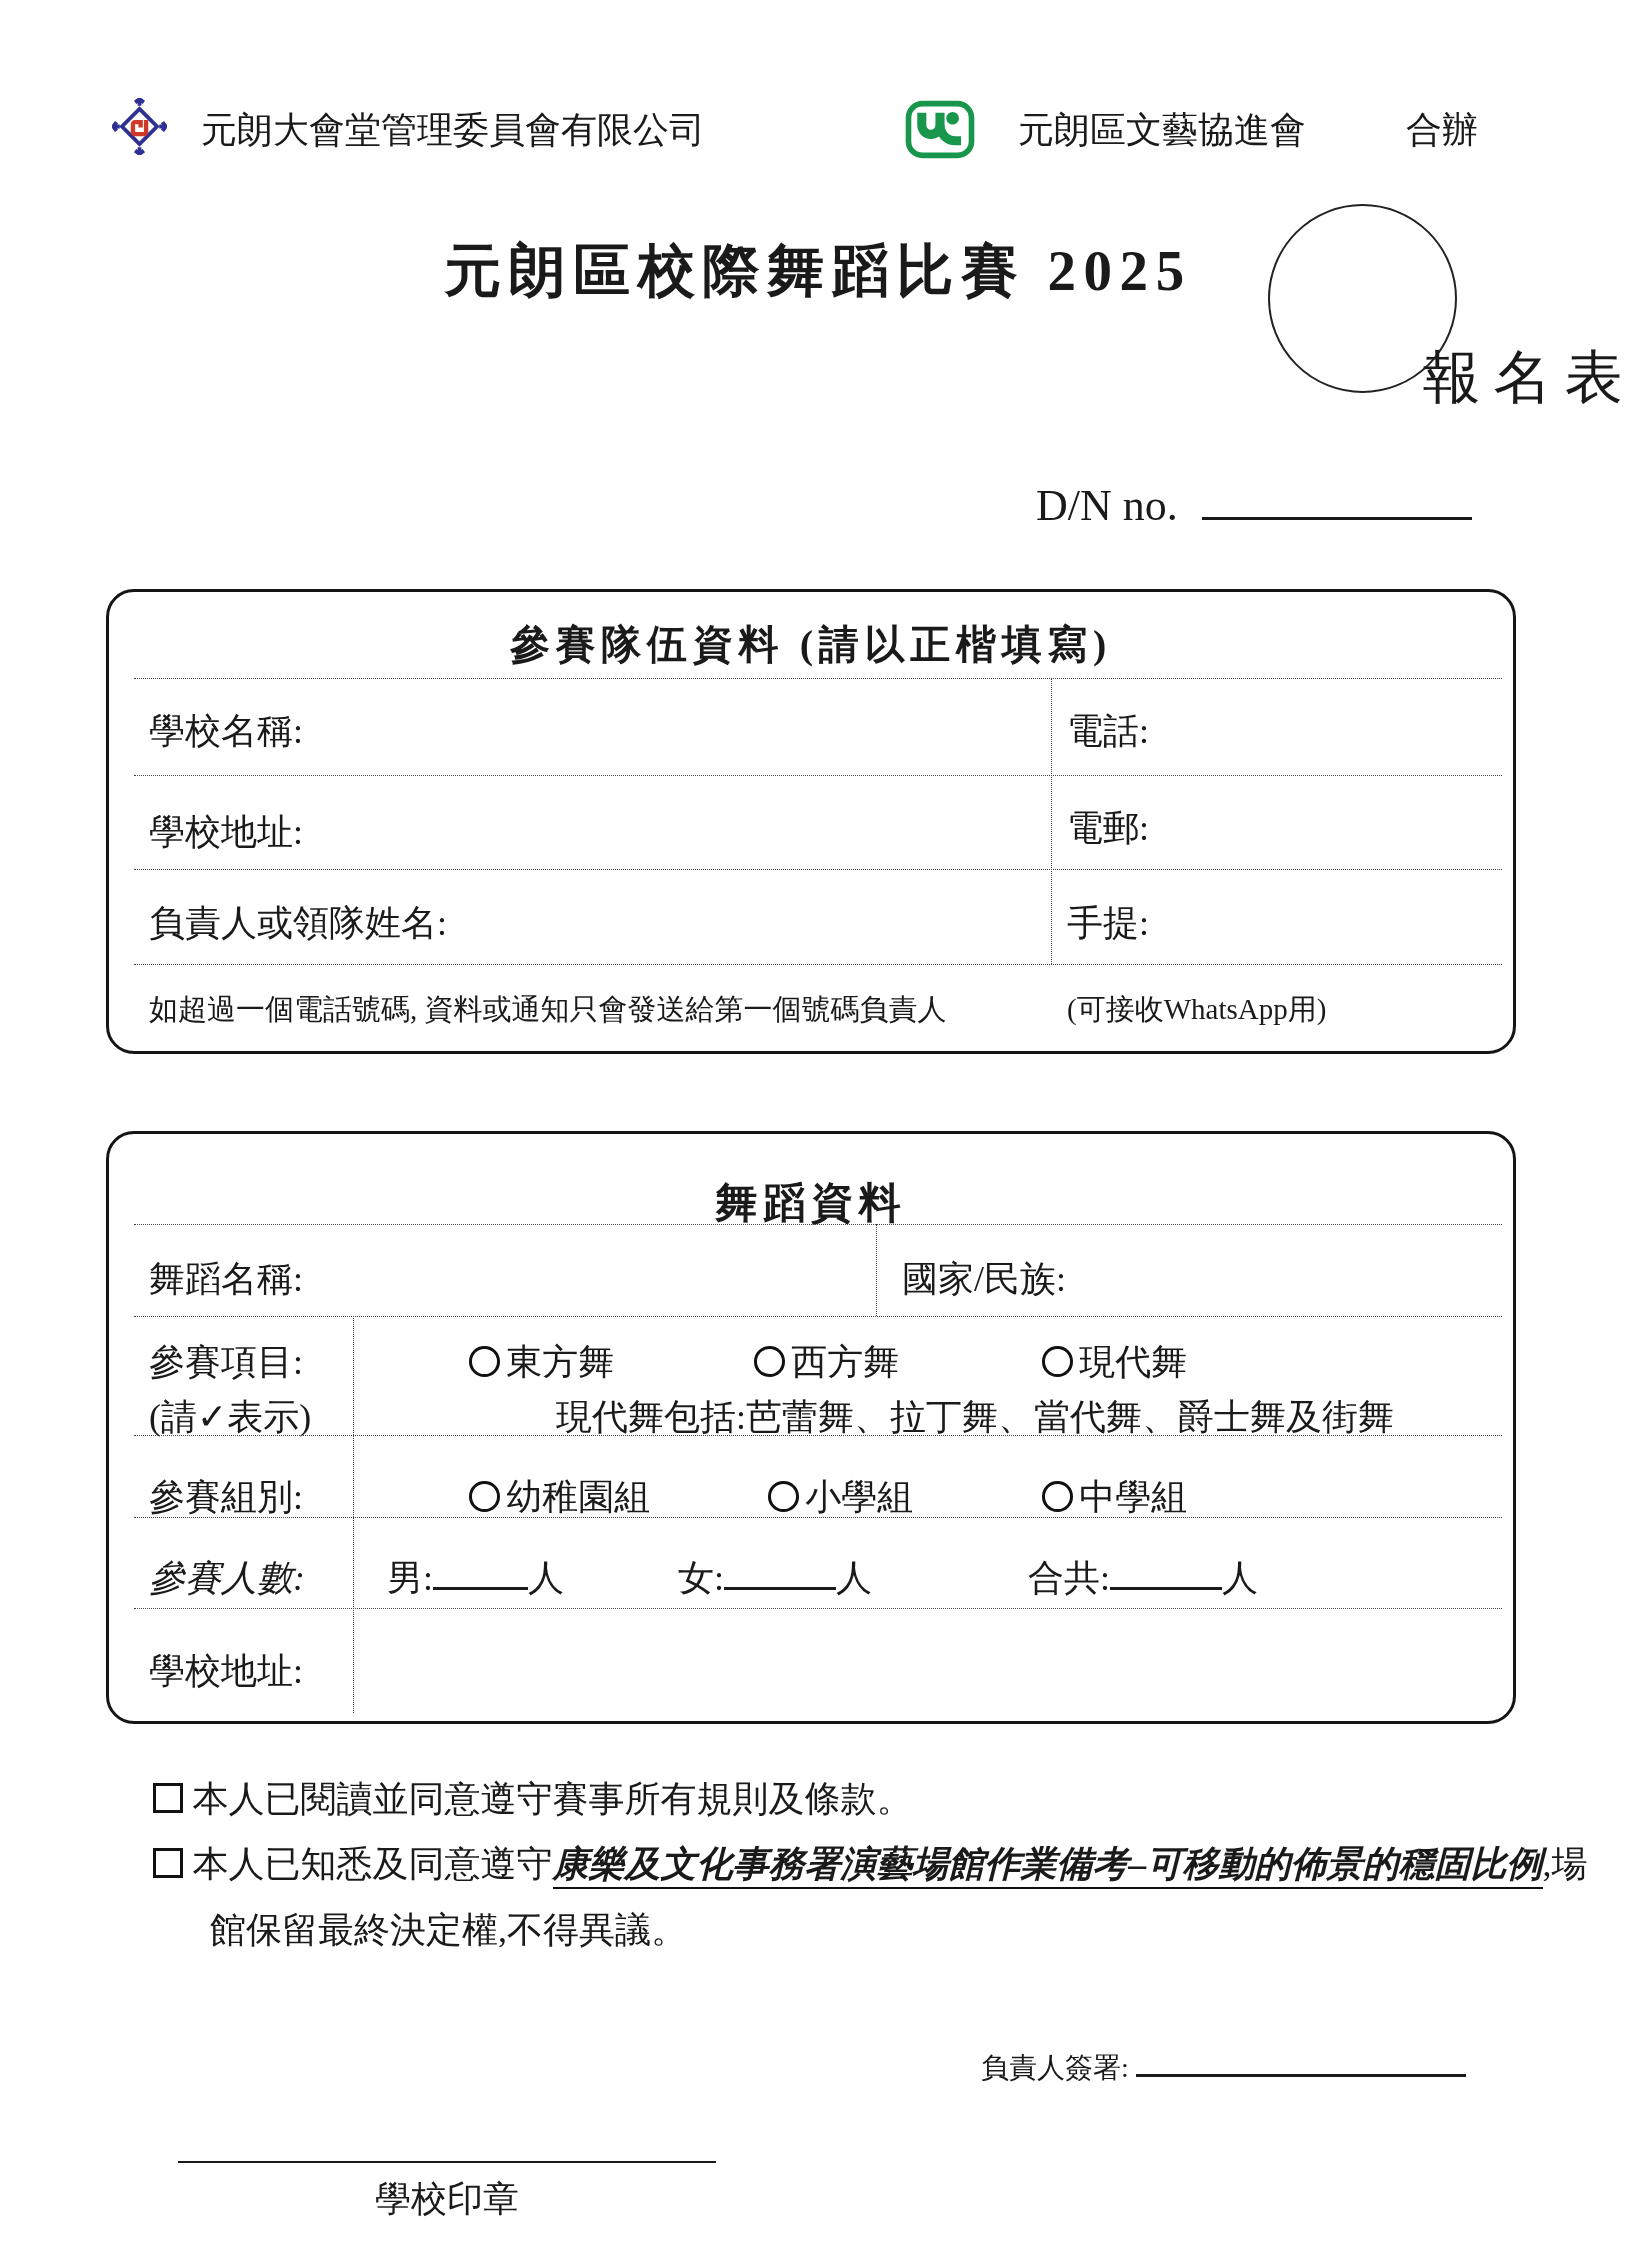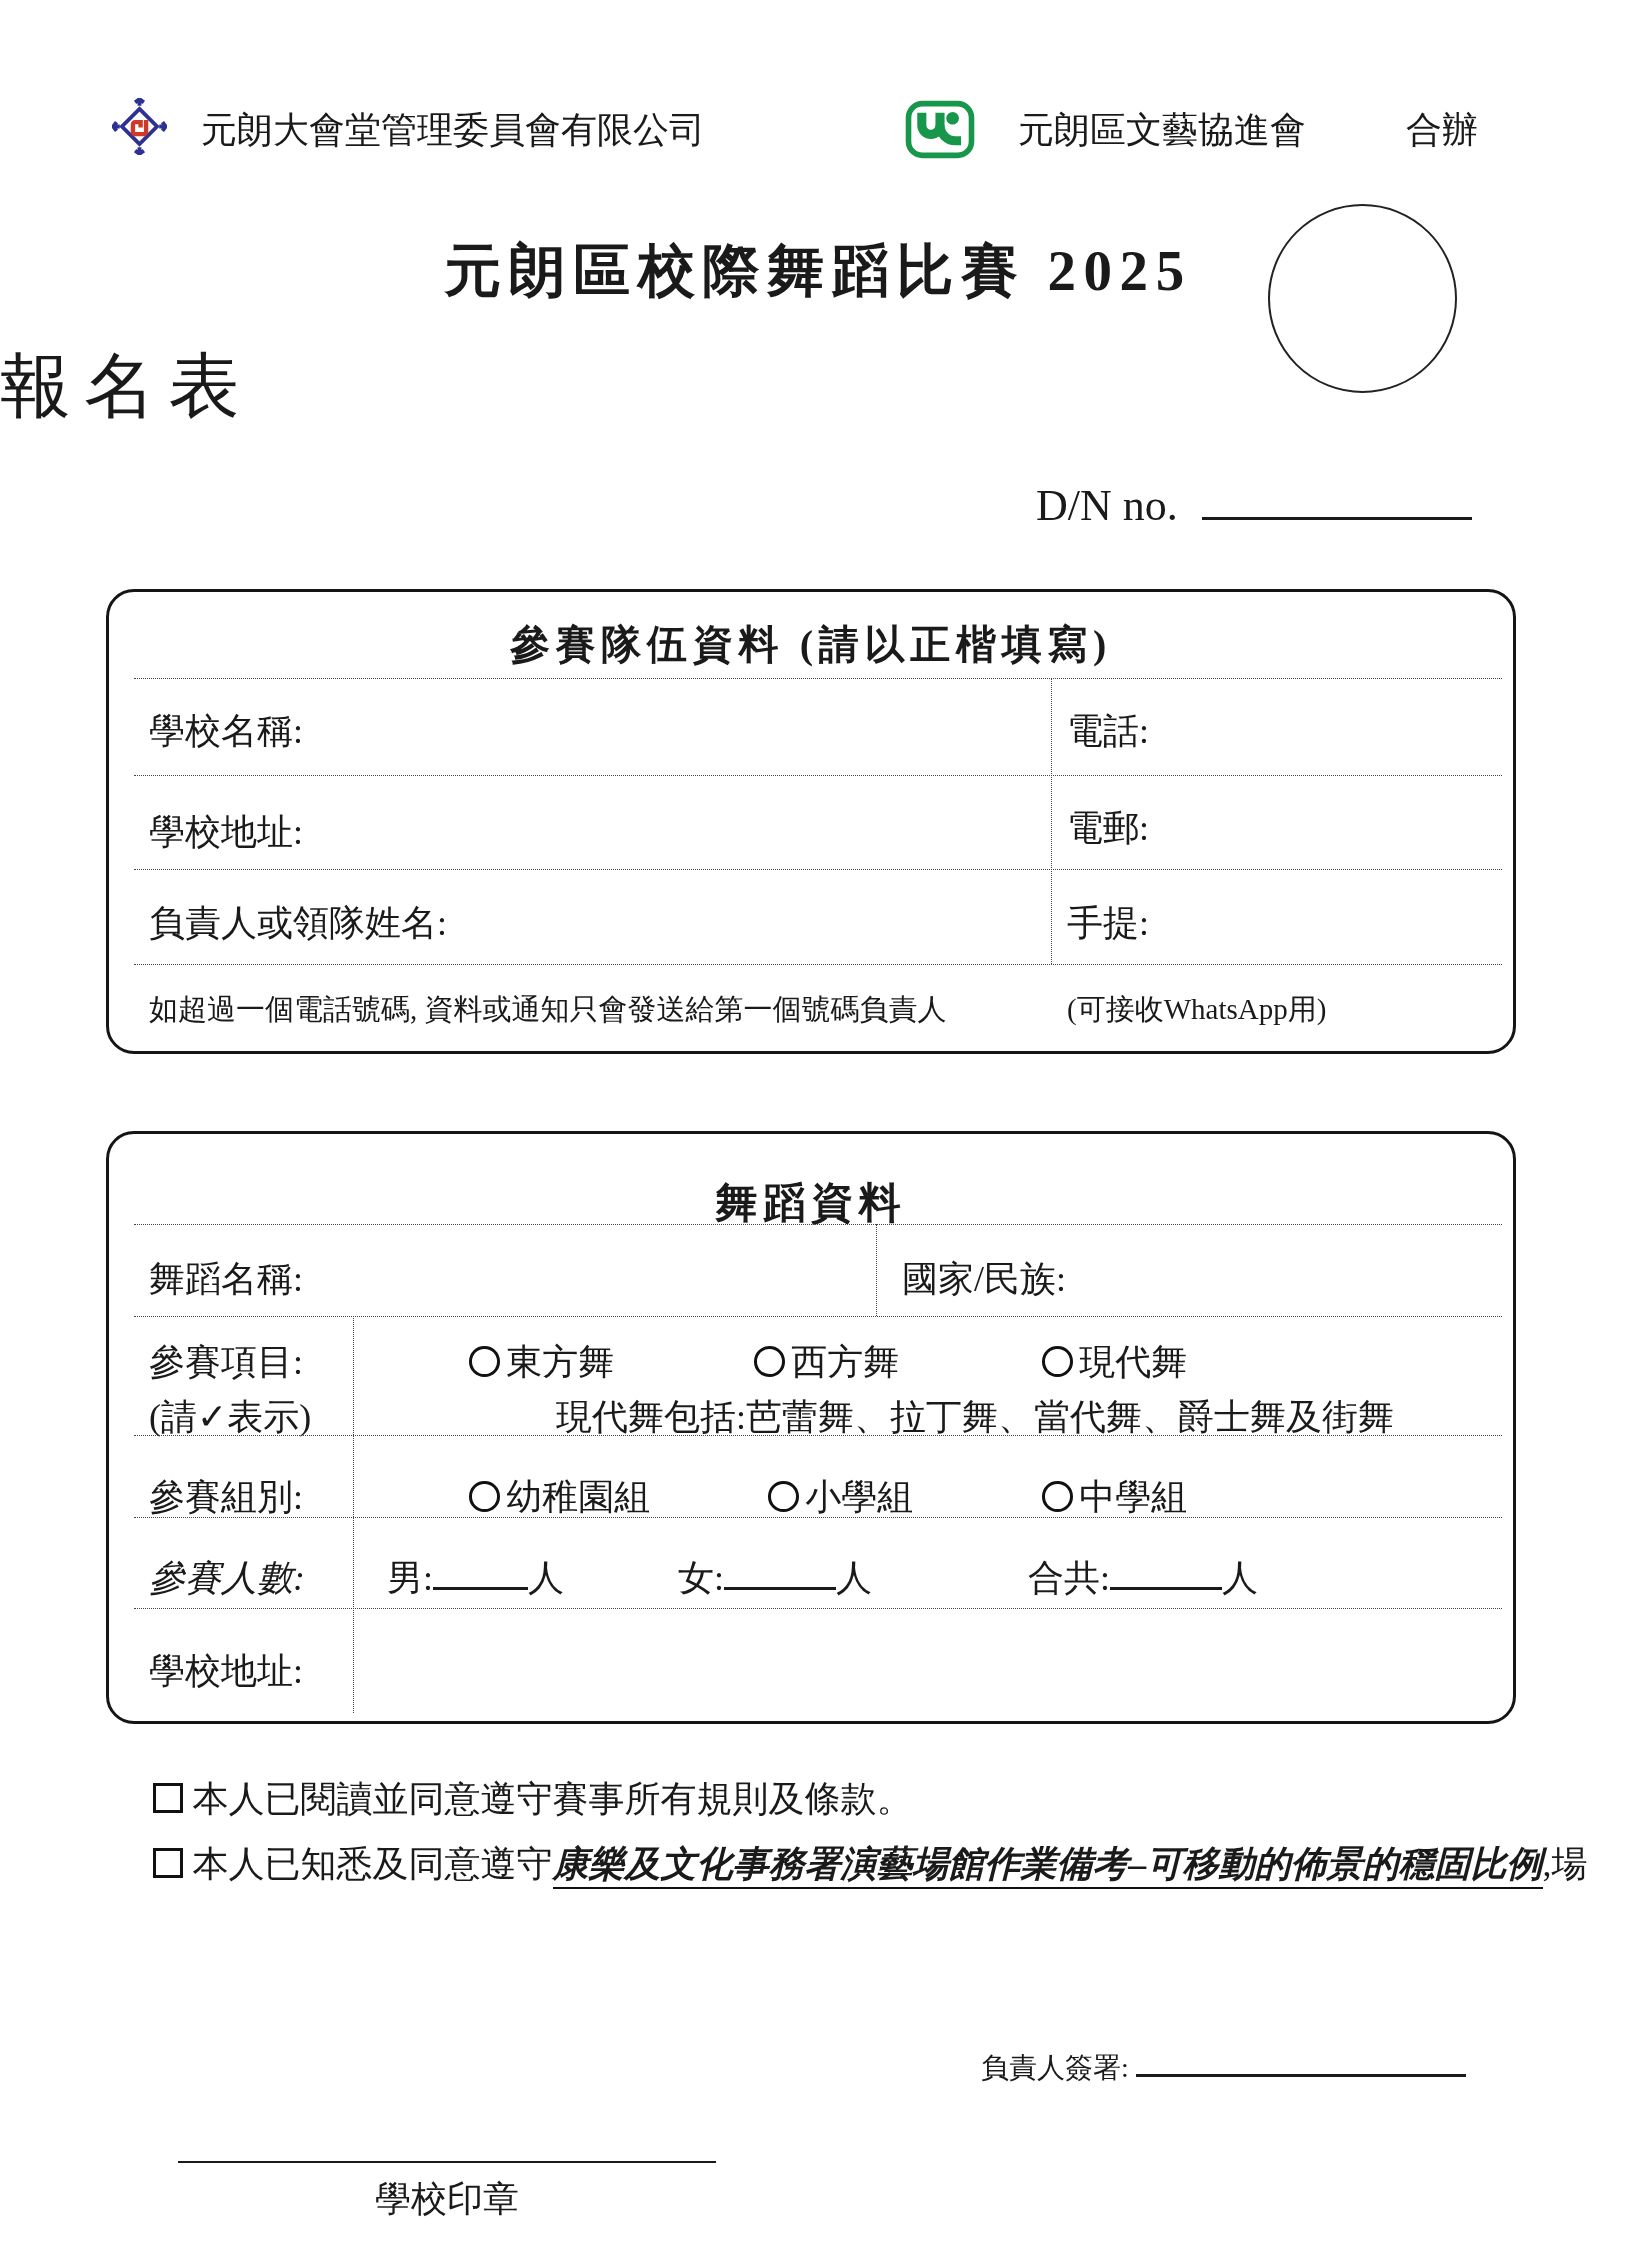--- a/index.html
+++ b/index.html
@@ -5,21 +5,21 @@
   html,body{margin:0;padding:0;background:#e8e8e8;}
   .page{
     position:relative;width:1636px;height:2265px;background:#ffffff;
     font-family:"Liberation Serif","DejaVu Serif",serif;color:#1a1a1a;
     overflow:hidden;margin:0 auto;
   }
   .abs{position:absolute;}
   .txt{white-space:nowrap;}
   .hdr{font-size:36px;}
   .title-main{left:0;right:0;text-align:center;top:233px;font-size:57px;letter-spacing:7.6px;font-weight:600;}
-  .title-sub{left:0;right:0;text-align:left;top:339px;font-size:71px;letter-spacing:13.2px;}
+  .title-sub{left:0;right:0;text-align:right;top:339px;font-size:58px;letter-spacing:13.2px;}
   .stamp-circle{left:1268px;top:204px;width:185px;height:185px;border:2.8px solid #222;border-radius:50%;}
   .dn{left:1036px;top:475px;font-size:44px;}
   .dn .blank{width:270px;}
   .box{border:3.3px solid #151515;border-radius:28px;background:#fff;}
   .box1{left:106px;top:589px;width:1404px;height:459px;}
   .box2{left:106px;top:1131px;width:1404px;height:587px;}
   .boxtitle{left:0;right:0;text-align:center;font-size:40px;letter-spacing:5.7px;font-weight:600;}
   .hline{left:24.6px;right:11.4px;height:0;border-top:1.9px dotted #454545;}
   .vline{width:0;border-left:1.9px dotted #454545;}
   .lbl{font-size:36px;}
@@ -129,20 +129,21 @@
 
     <div class="abs txt lbl" style="left:40px;top:513px;">學校地址:</div>
   </div>
 
   <div class="abs txt decl" style="left:153px;top:1775px;">
     <span class="checkbox"></span><span>本人已閱讀並同意遵守賽事所有規則及條款。</span>
   </div>
   <div class="abs txt decl" style="left:153px;top:1840px;">
     <span class="checkbox"></span><span>本人已知悉及同意遵守</span><span class="emph">康樂及文化事務署演藝場館作業備考–可移動的佈景的穩固比例</span><span>,場</span>
   </div>
+  <div class="abs txt decl" style="left:210px;top:1906px;">館保留最終決定權,不得異議。</div>
 
   <div class="abs txt sig" style="left:981px;top:2042px;">
     <span>負責人簽署:</span><span class="blank" style="width:330px;margin-left:7.6px;"></span>
   </div>
 
   <div class="abs stampline"></div>
   <div class="abs stamplbl">學校印章</div>
 
 </div>
 

